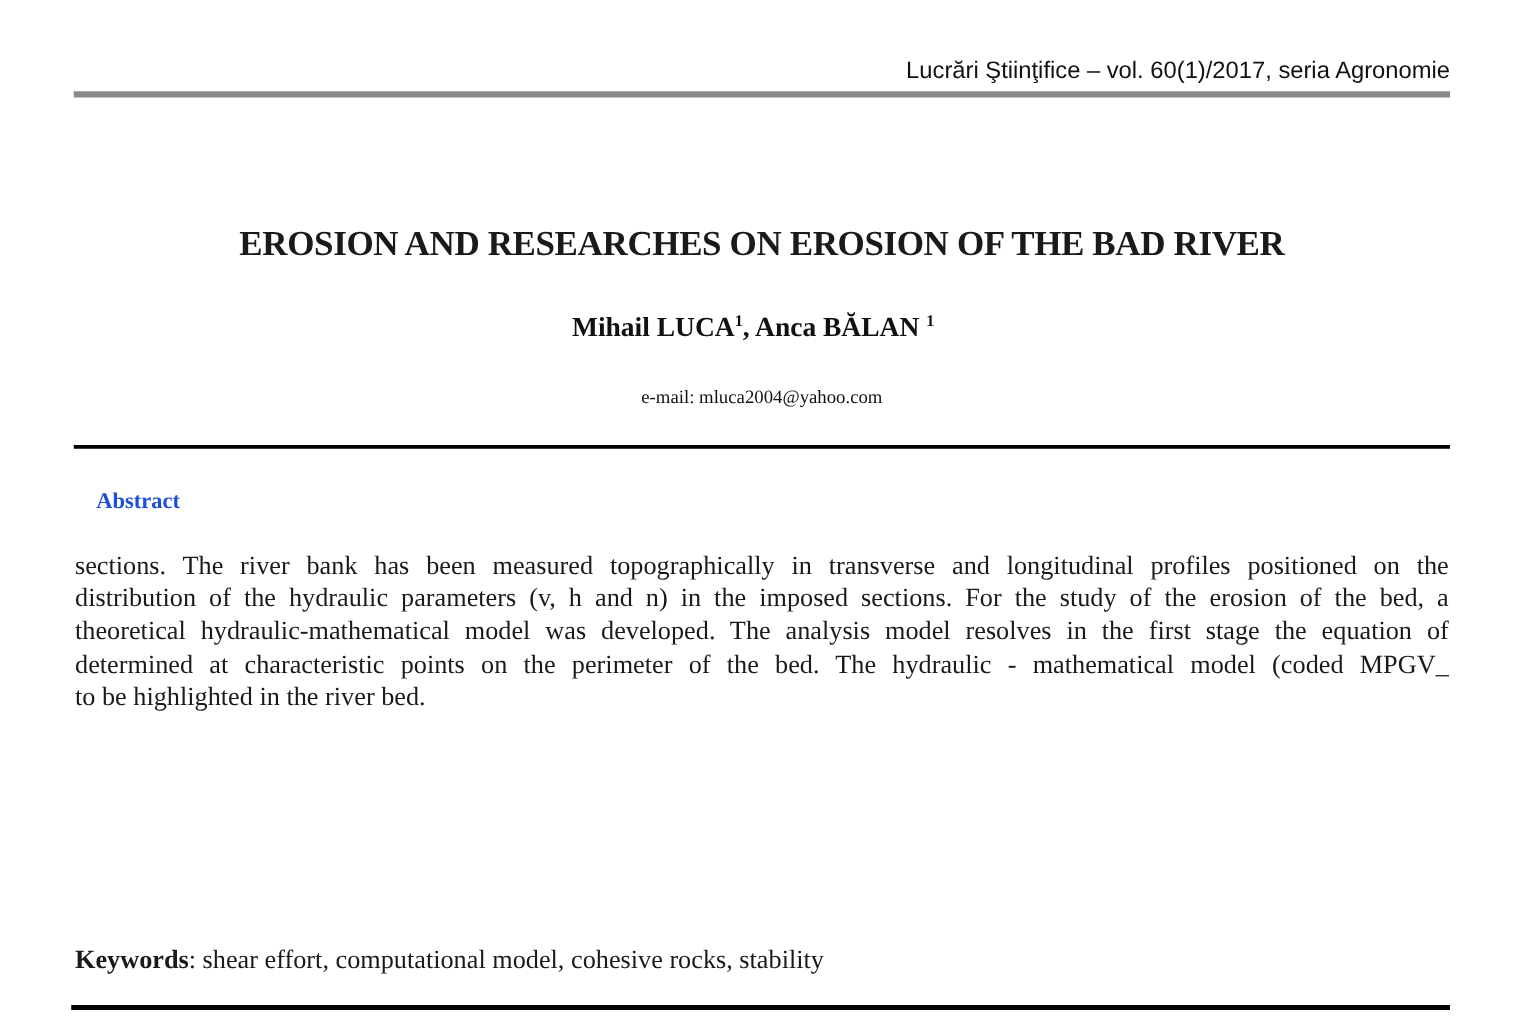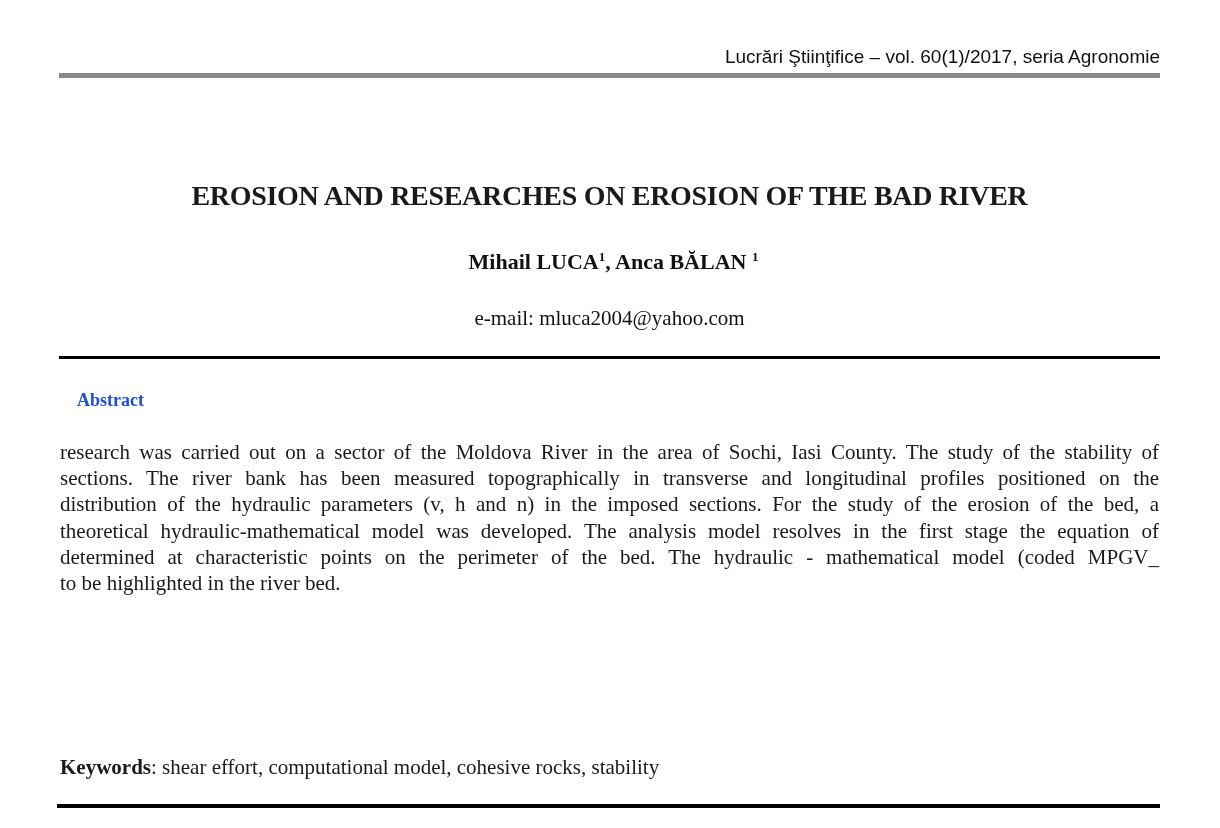--- a/index.html
+++ b/index.html
@@ -42,21 +42,21 @@
       font-family: "Liberation Serif", serif;
       font-weight: bold;
       font-size: 28px;
       line-height: 34px;
       letter-spacing: -0.3px;
       color: #1a1a1a;
       margin: 0;
     }
     .authors {
       position: absolute;
-      left: 63px;
+      left: 52px;
       width: 1101px;
       top: 248px;
       text-align: center;
       font-family: "Liberation Serif", serif;
       font-weight: bold;
       font-size: 22px;
       line-height: 28px;
       color: #111111;
     }
     .authors sup {
@@ -64,21 +64,21 @@
       vertical-align: 8px;
       line-height: 0;
     }
     .email {
       position: absolute;
       left: 59px;
       width: 1101px;
       top: 305px;
       text-align: center;
       font-family: "Liberation Serif", serif;
-      font-size: 21px;
+      font-size: 15px;
       line-height: 26px;
       color: #111111;
     }
     .rule-top {
       position: absolute;
       left: 59px;
       top: 356px;
       width: 1101px;
       height: 3px;
       background: #000000;
@@ -151,21 +151,20 @@
 
 <div class="email">
   <span>e-mail: mluca2004@yahoo.com</span>
 </div>
 
 <div class="rule-top"></div>
 
 <h2 class="abstract-heading">Abstract</h2>
 
 <div class="abstract-body">
-  <span class="line" style="white-space: normal;">research was carried out on a sector of the Moldova River in the area of Sochi, Iasi County. The study of the stability of</span>
   <span class="line" style="white-space: normal;">sections. The river bank has been measured topographically in transverse and longitudinal profiles positioned on the</span>
   <span class="line" style="white-space: normal;">distribution of the hydraulic parameters (v, h and n) in the imposed sections. For the study of the erosion of the bed, a</span>
   <span class="line" style="white-space: normal;">theoretical hydraulic-mathematical model was developed. The analysis model resolves in the first stage the equation of</span>
   <span class="line" style="white-space: normal;">determined at characteristic points on the perimeter of the bed. The hydraulic - mathematical model (coded MPGV_</span>
   <span class="line last" style="white-space: normal;">to be highlighted in the river bed.</span>
 </div>
 
 <div class="keywords">
   <span class="kw-label">Keywords</span><span>: </span><span>shear effort, computational model, cohesive rocks, stability</span>
 </div>

